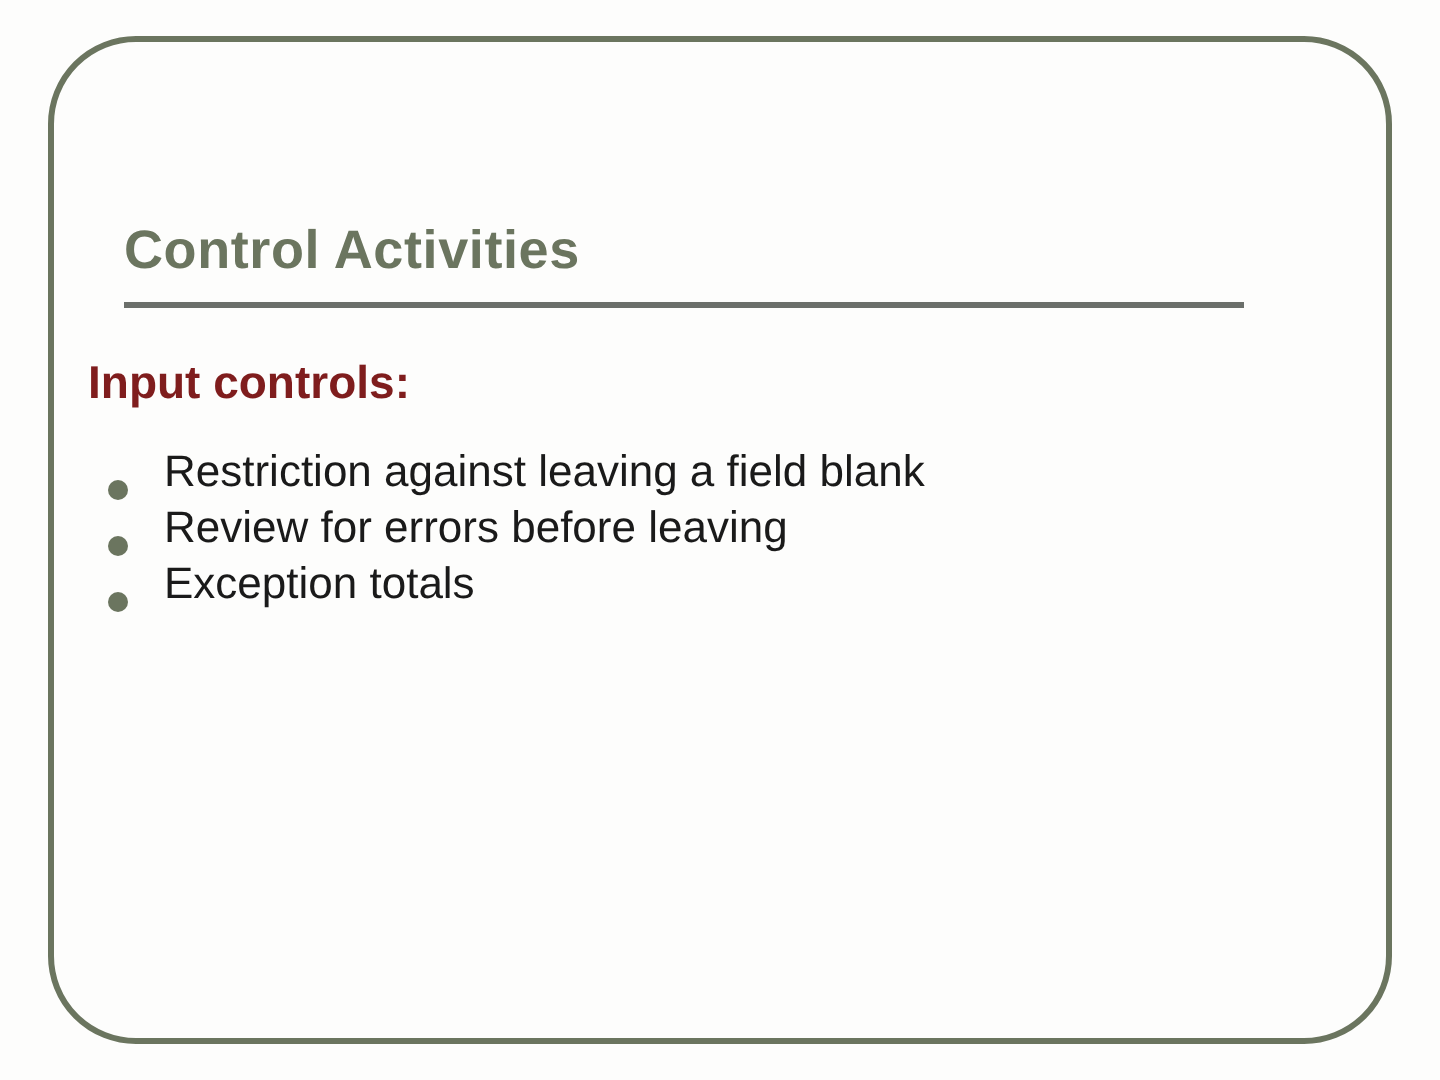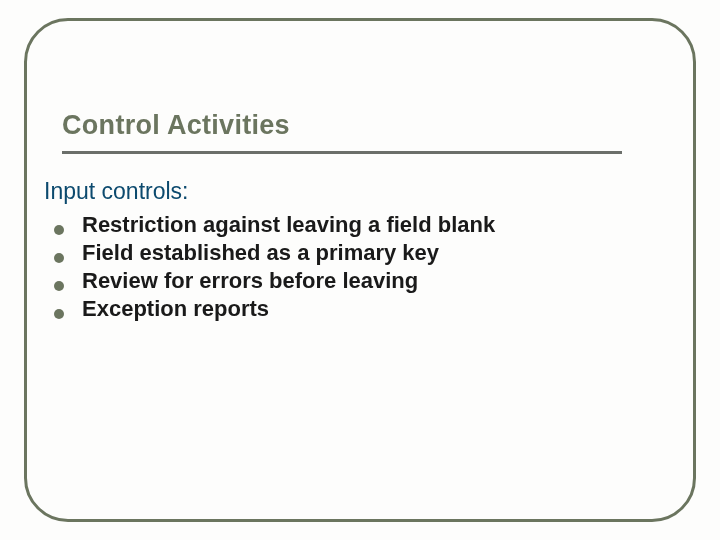--- a/index.html
+++ b/index.html
@@ -39,33 +39,33 @@
     margin-top: 4px;
   }
   .body {
     position: absolute;
     top: 178px;
     left: 44px;
     right: 44px;
   }
   .subhead {
     font-size: 23px;
-    font-weight: 400;
-    color: #0c4a6e;
-    margin-bottom: 6px;
+    font-weight: 700;
+    color: #7f1d1d;
+    margin-bottom: 17px;
   }
   ul.list {
     list-style: none;
     padding-left: 10px;
   }
   ul.list li {
     display: flex;
-    align-items: center;
+    align-items: flex-end;
     font-size: 22px;
-    font-weight: 700;
+    font-weight: 400;
     color: #1a1a1a;
     line-height: 1.28;
     margin-bottom: 0px;
   }
   .bullet {
     flex: 0 0 auto;
     width: 10px;
     height: 10px;
     border-radius: 50%;
     background: #6b755f;
@@ -87,25 +87,21 @@
 
   <div class="body">
     <div class="subhead">Input controls:</div>
     <ul class="list">
       <li>
         <span class="bullet"></span>
         <span class="item-text">Restriction against leaving a field blank</span>
       </li>
       <li>
         <span class="bullet"></span>
-        <span class="item-text">Field established as a primary key</span>
-      </li>
-      <li>
-        <span class="bullet"></span>
         <span class="item-text">Review for errors before leaving</span>
       </li>
       <li>
         <span class="bullet"></span>
-        <span class="item-text">Exception reports</span>
+        <span class="item-text">Exception totals</span>
       </li>
     </ul>
   </div>
 </div>
 
 </body></html>

